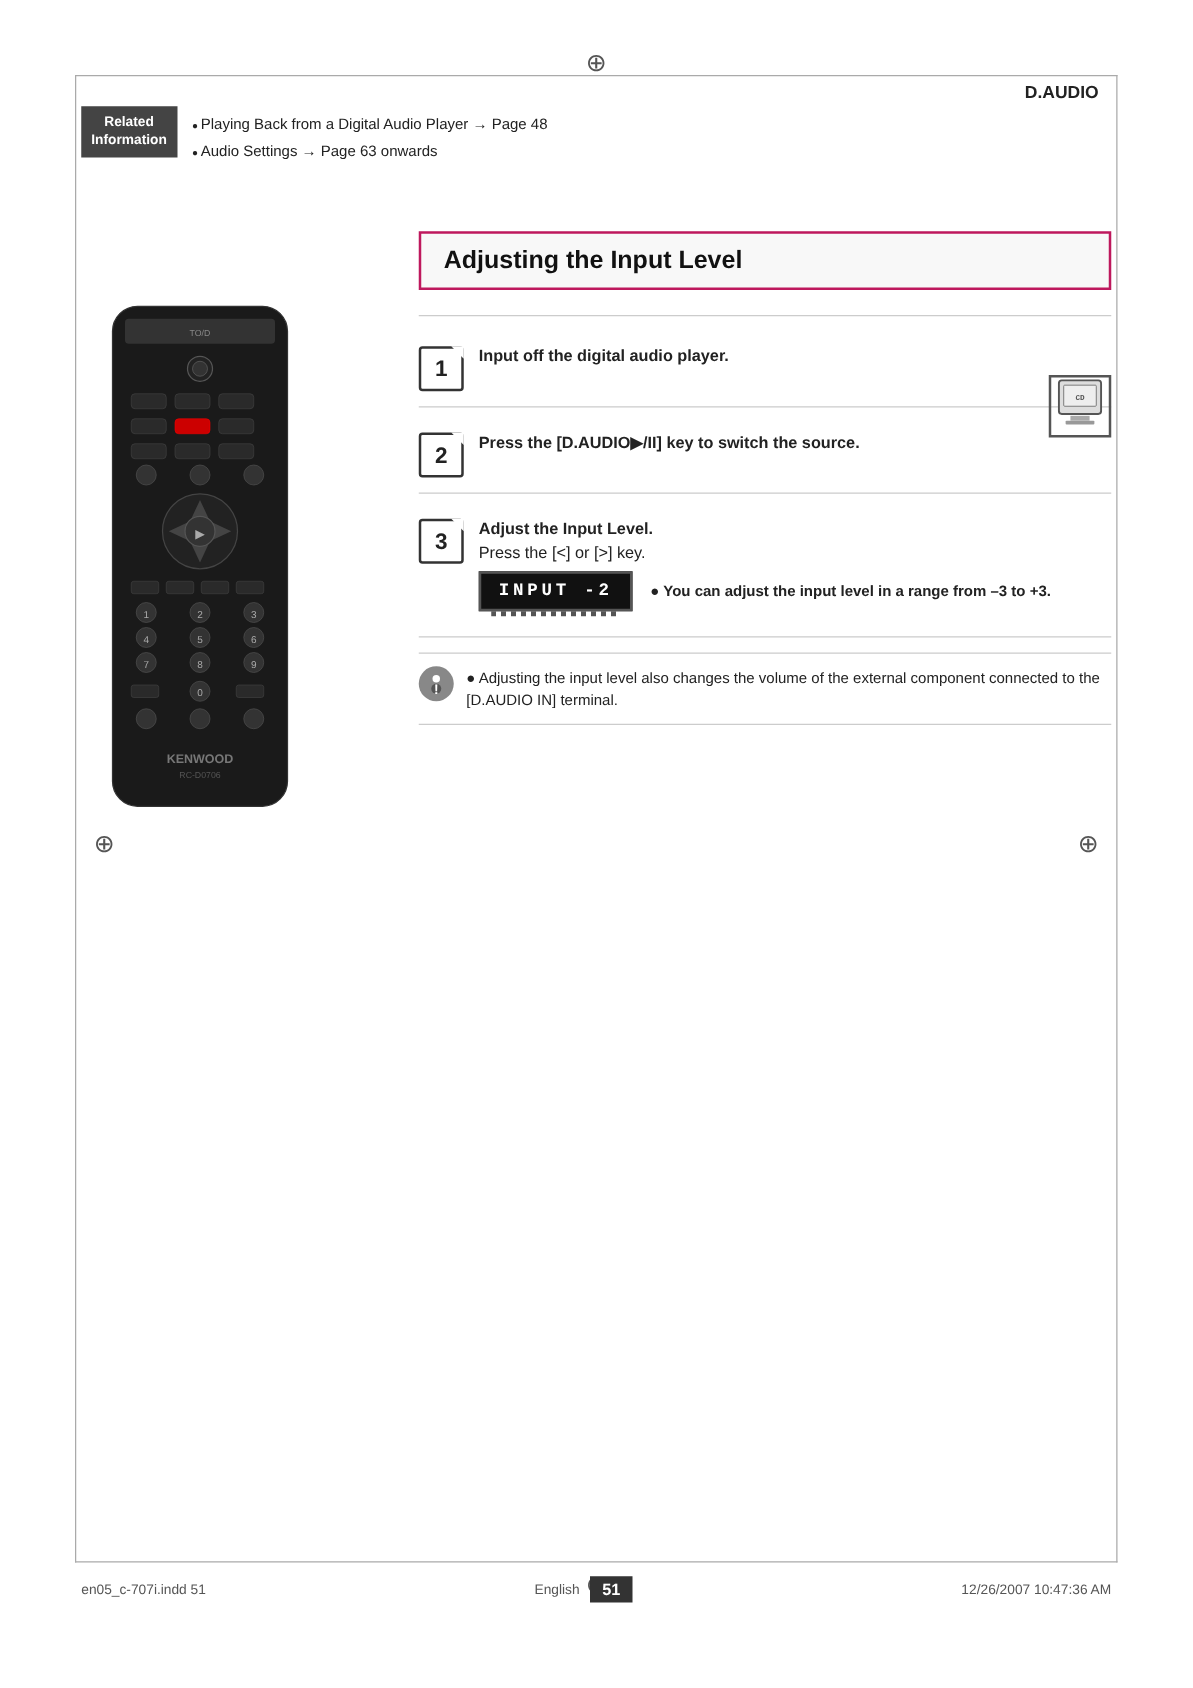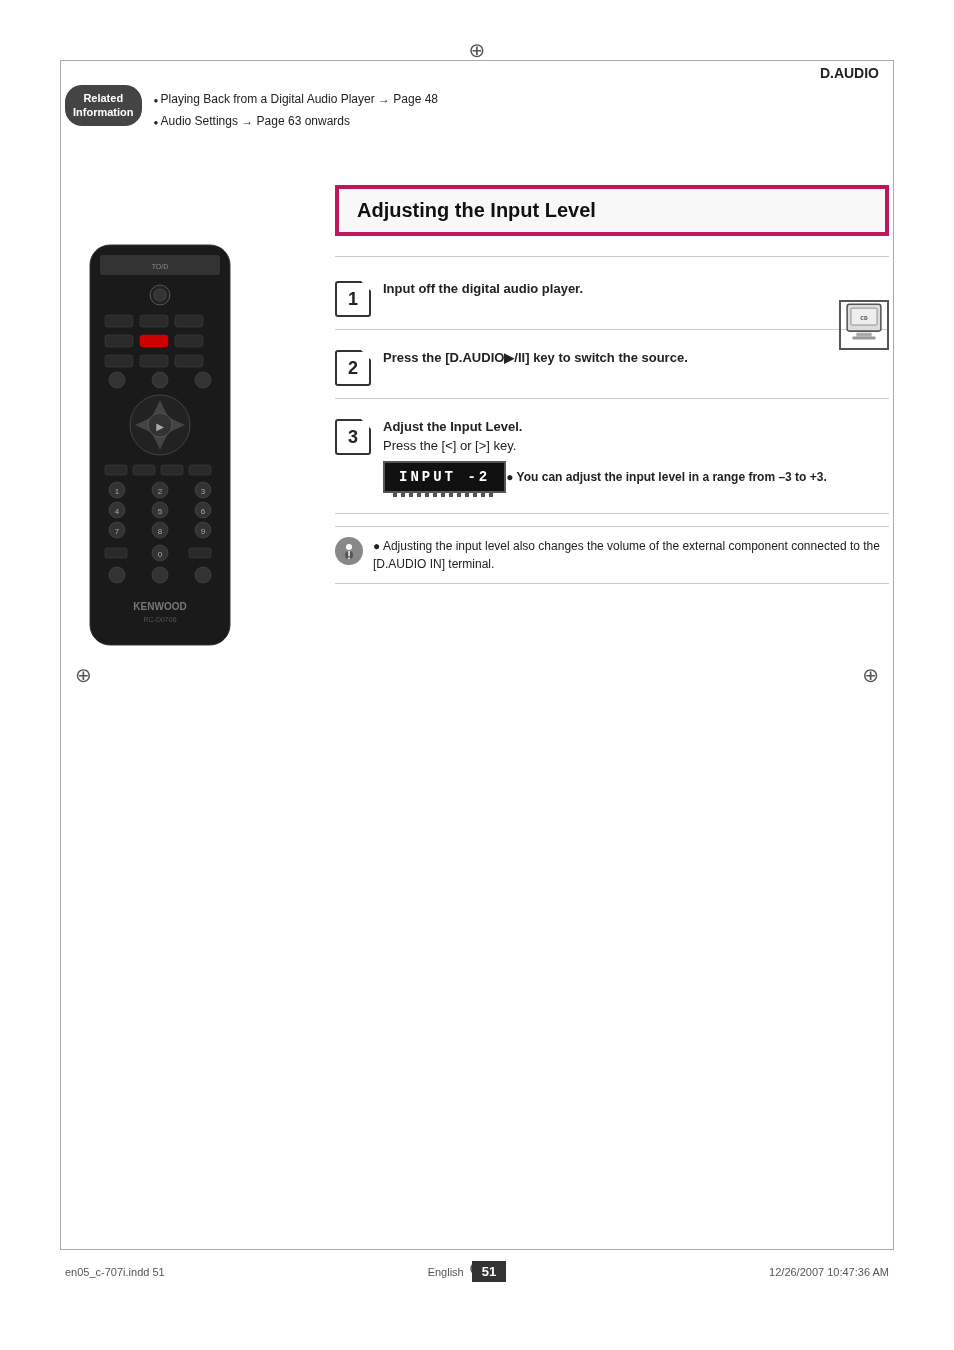--- a/index.html
+++ b/index.html
@@ -92,21 +92,20 @@
     }
     .related-info-badge {
       background: #444;
       color: #fff;
       font-size: 11px;
       font-weight: bold;
       padding: 6px 8px;
       text-align: center;
       line-height: 1.3;
       min-width: 60px;
-      border-radius: 17px;
     }
     .related-info-links {
       font-size: 12px;
       line-height: 1.8;
       padding-top: 4px;
     }
     .related-info-links .bullet::before {
       content: "● ";
       font-size: 8px;
     }
@@ -114,21 +113,21 @@
     
     .main-content {
       position: absolute;
       top: 185px;
       left: 65px;
       right: 65px;
     }
 
     
     .section-title-box {
-      border: 4px solid #be185d;
+      border: 2px solid #be185d;
       padding: 10px 18px;
       margin-left: 270px;
       margin-right: 0;
       margin-bottom: 20px;
       background: #f8f8f8;
     }
     .section-title-box h1 {
       font-size: 20px;
       font-weight: bold;
       color: #111;
@@ -219,20 +218,21 @@
       display: flex;
       align-items: center;
       justify-content: center;
       flex-direction: column;
     }
 
     
     .input-display-area {
       display: flex;
       align-items: center;
+      gap: 14px;
       margin-top: 8px;
       margin-bottom: 8px;
     }
     .input-display-box {
       background: #111;
       color: #fff;
       font-family: 'Courier New', monospace;
       font-size: 14px;
       font-weight: bold;
       letter-spacing: 3px;

